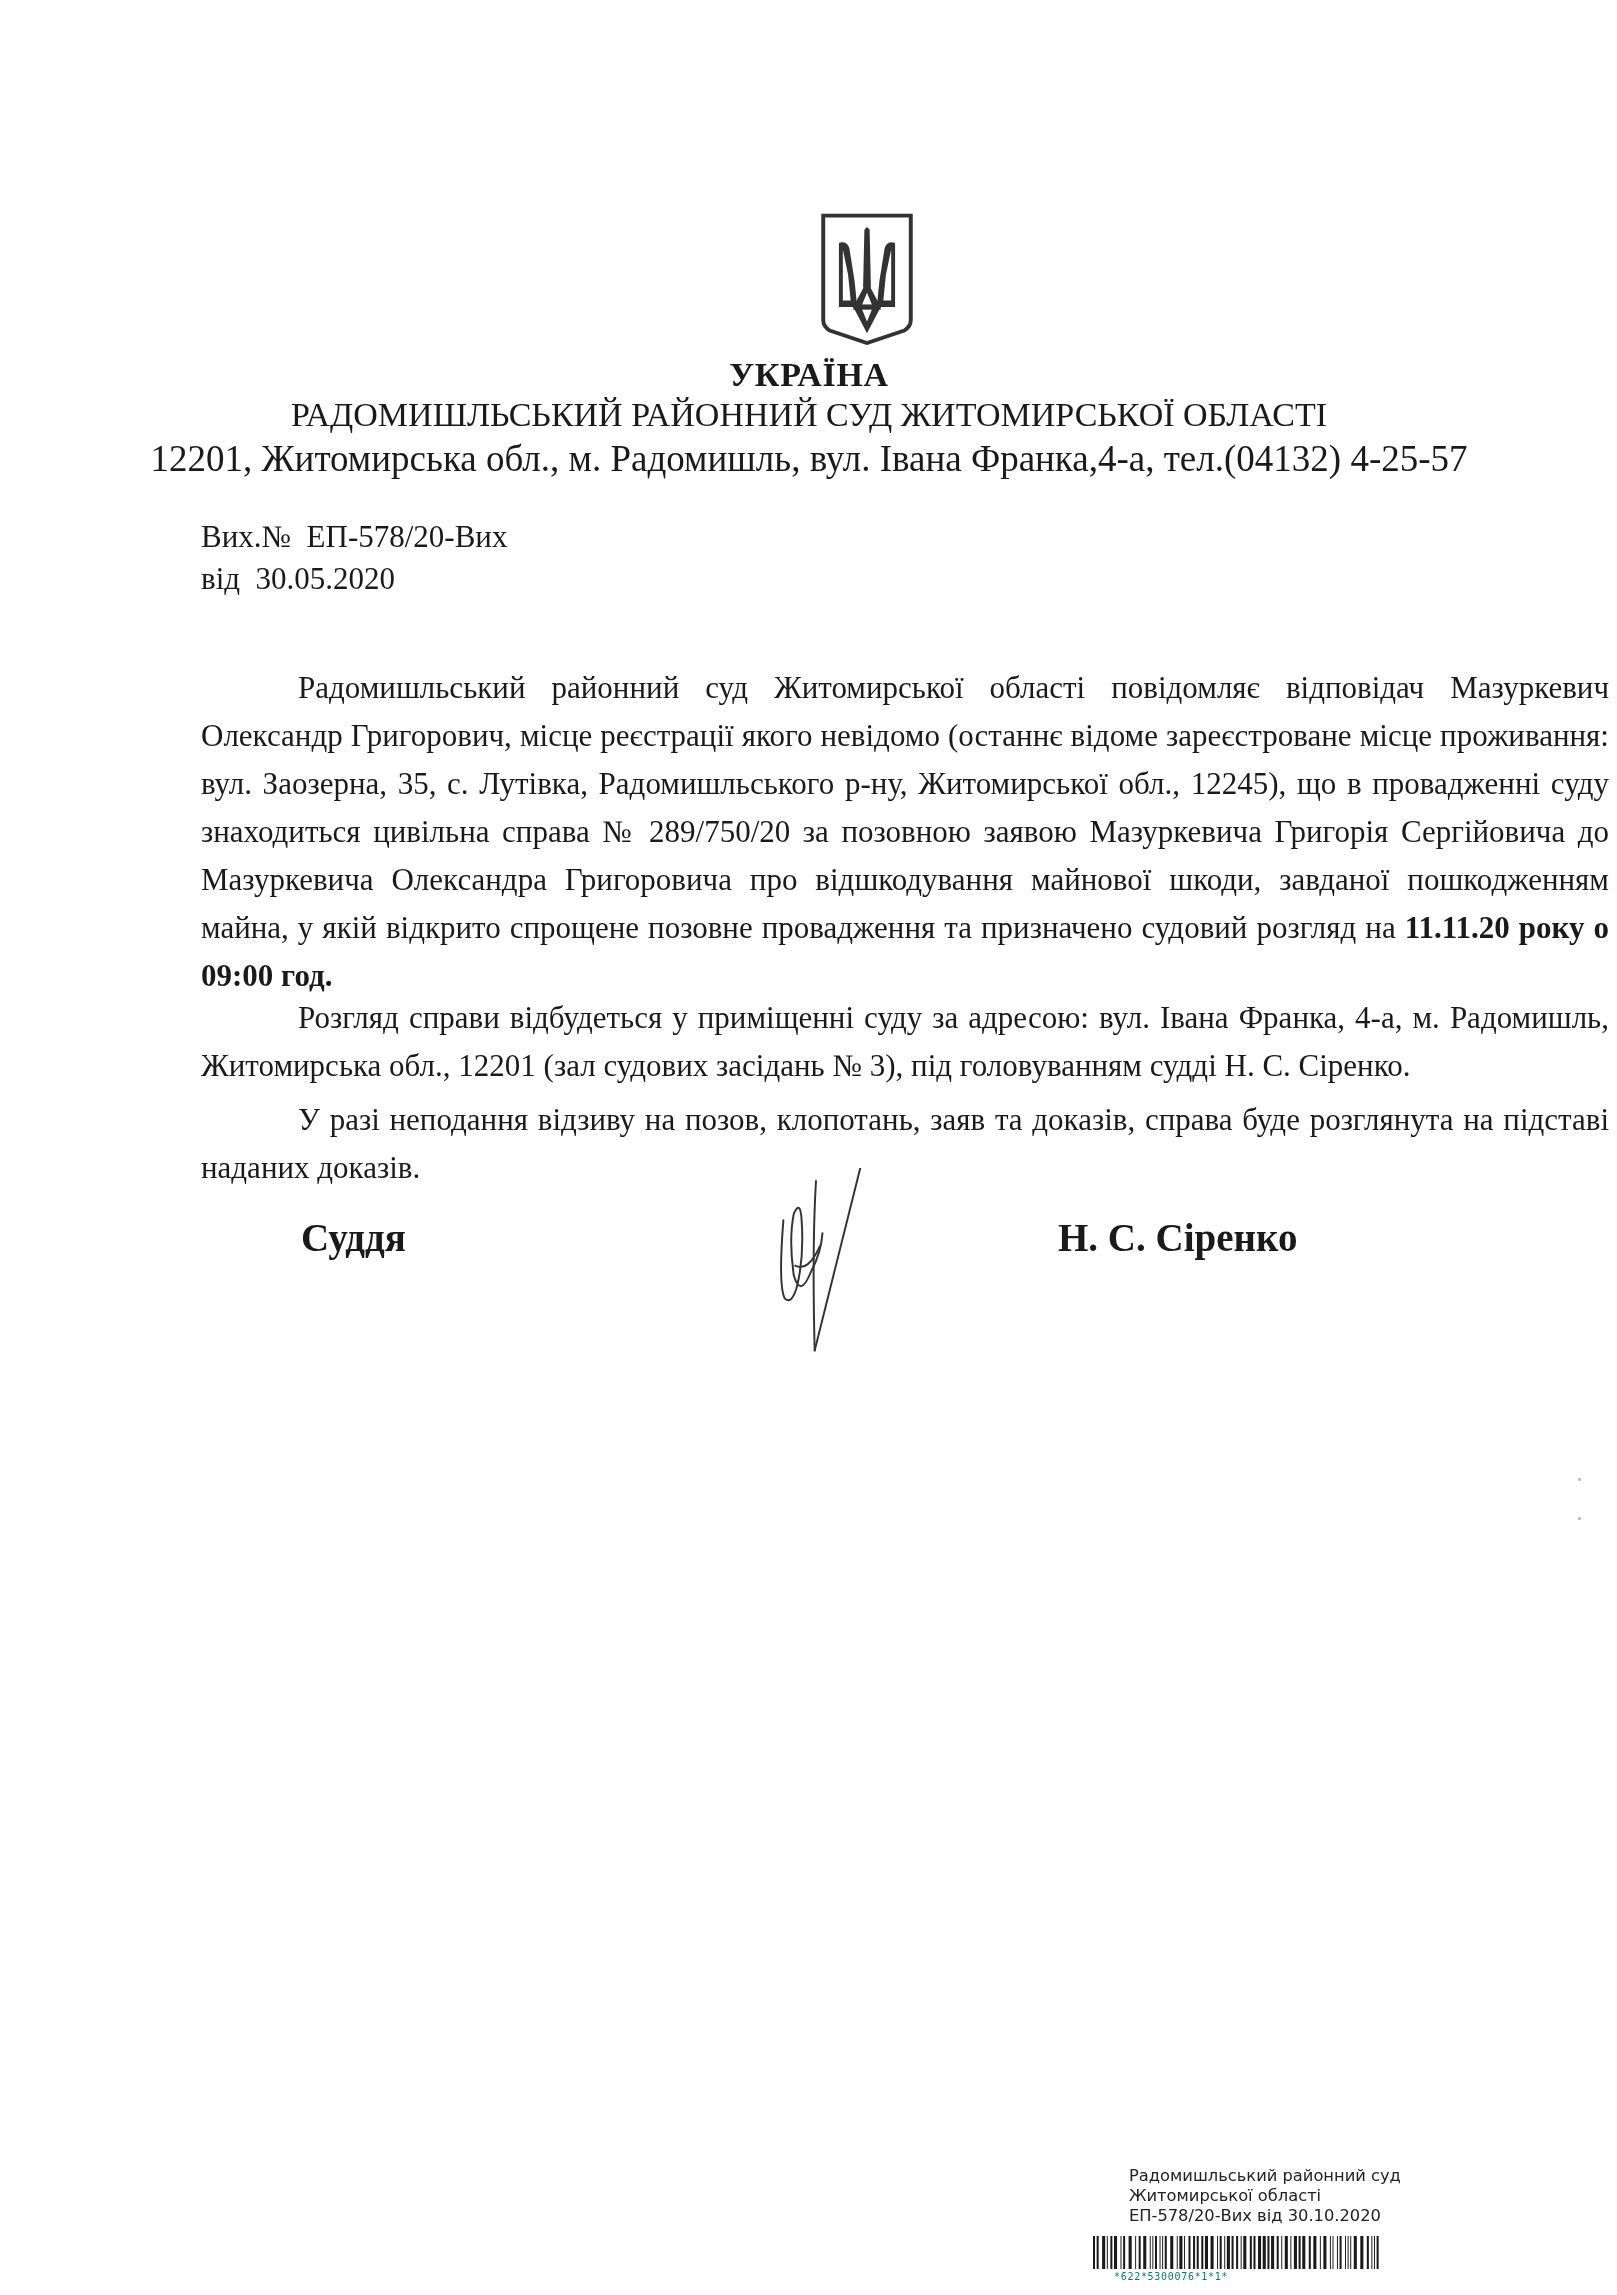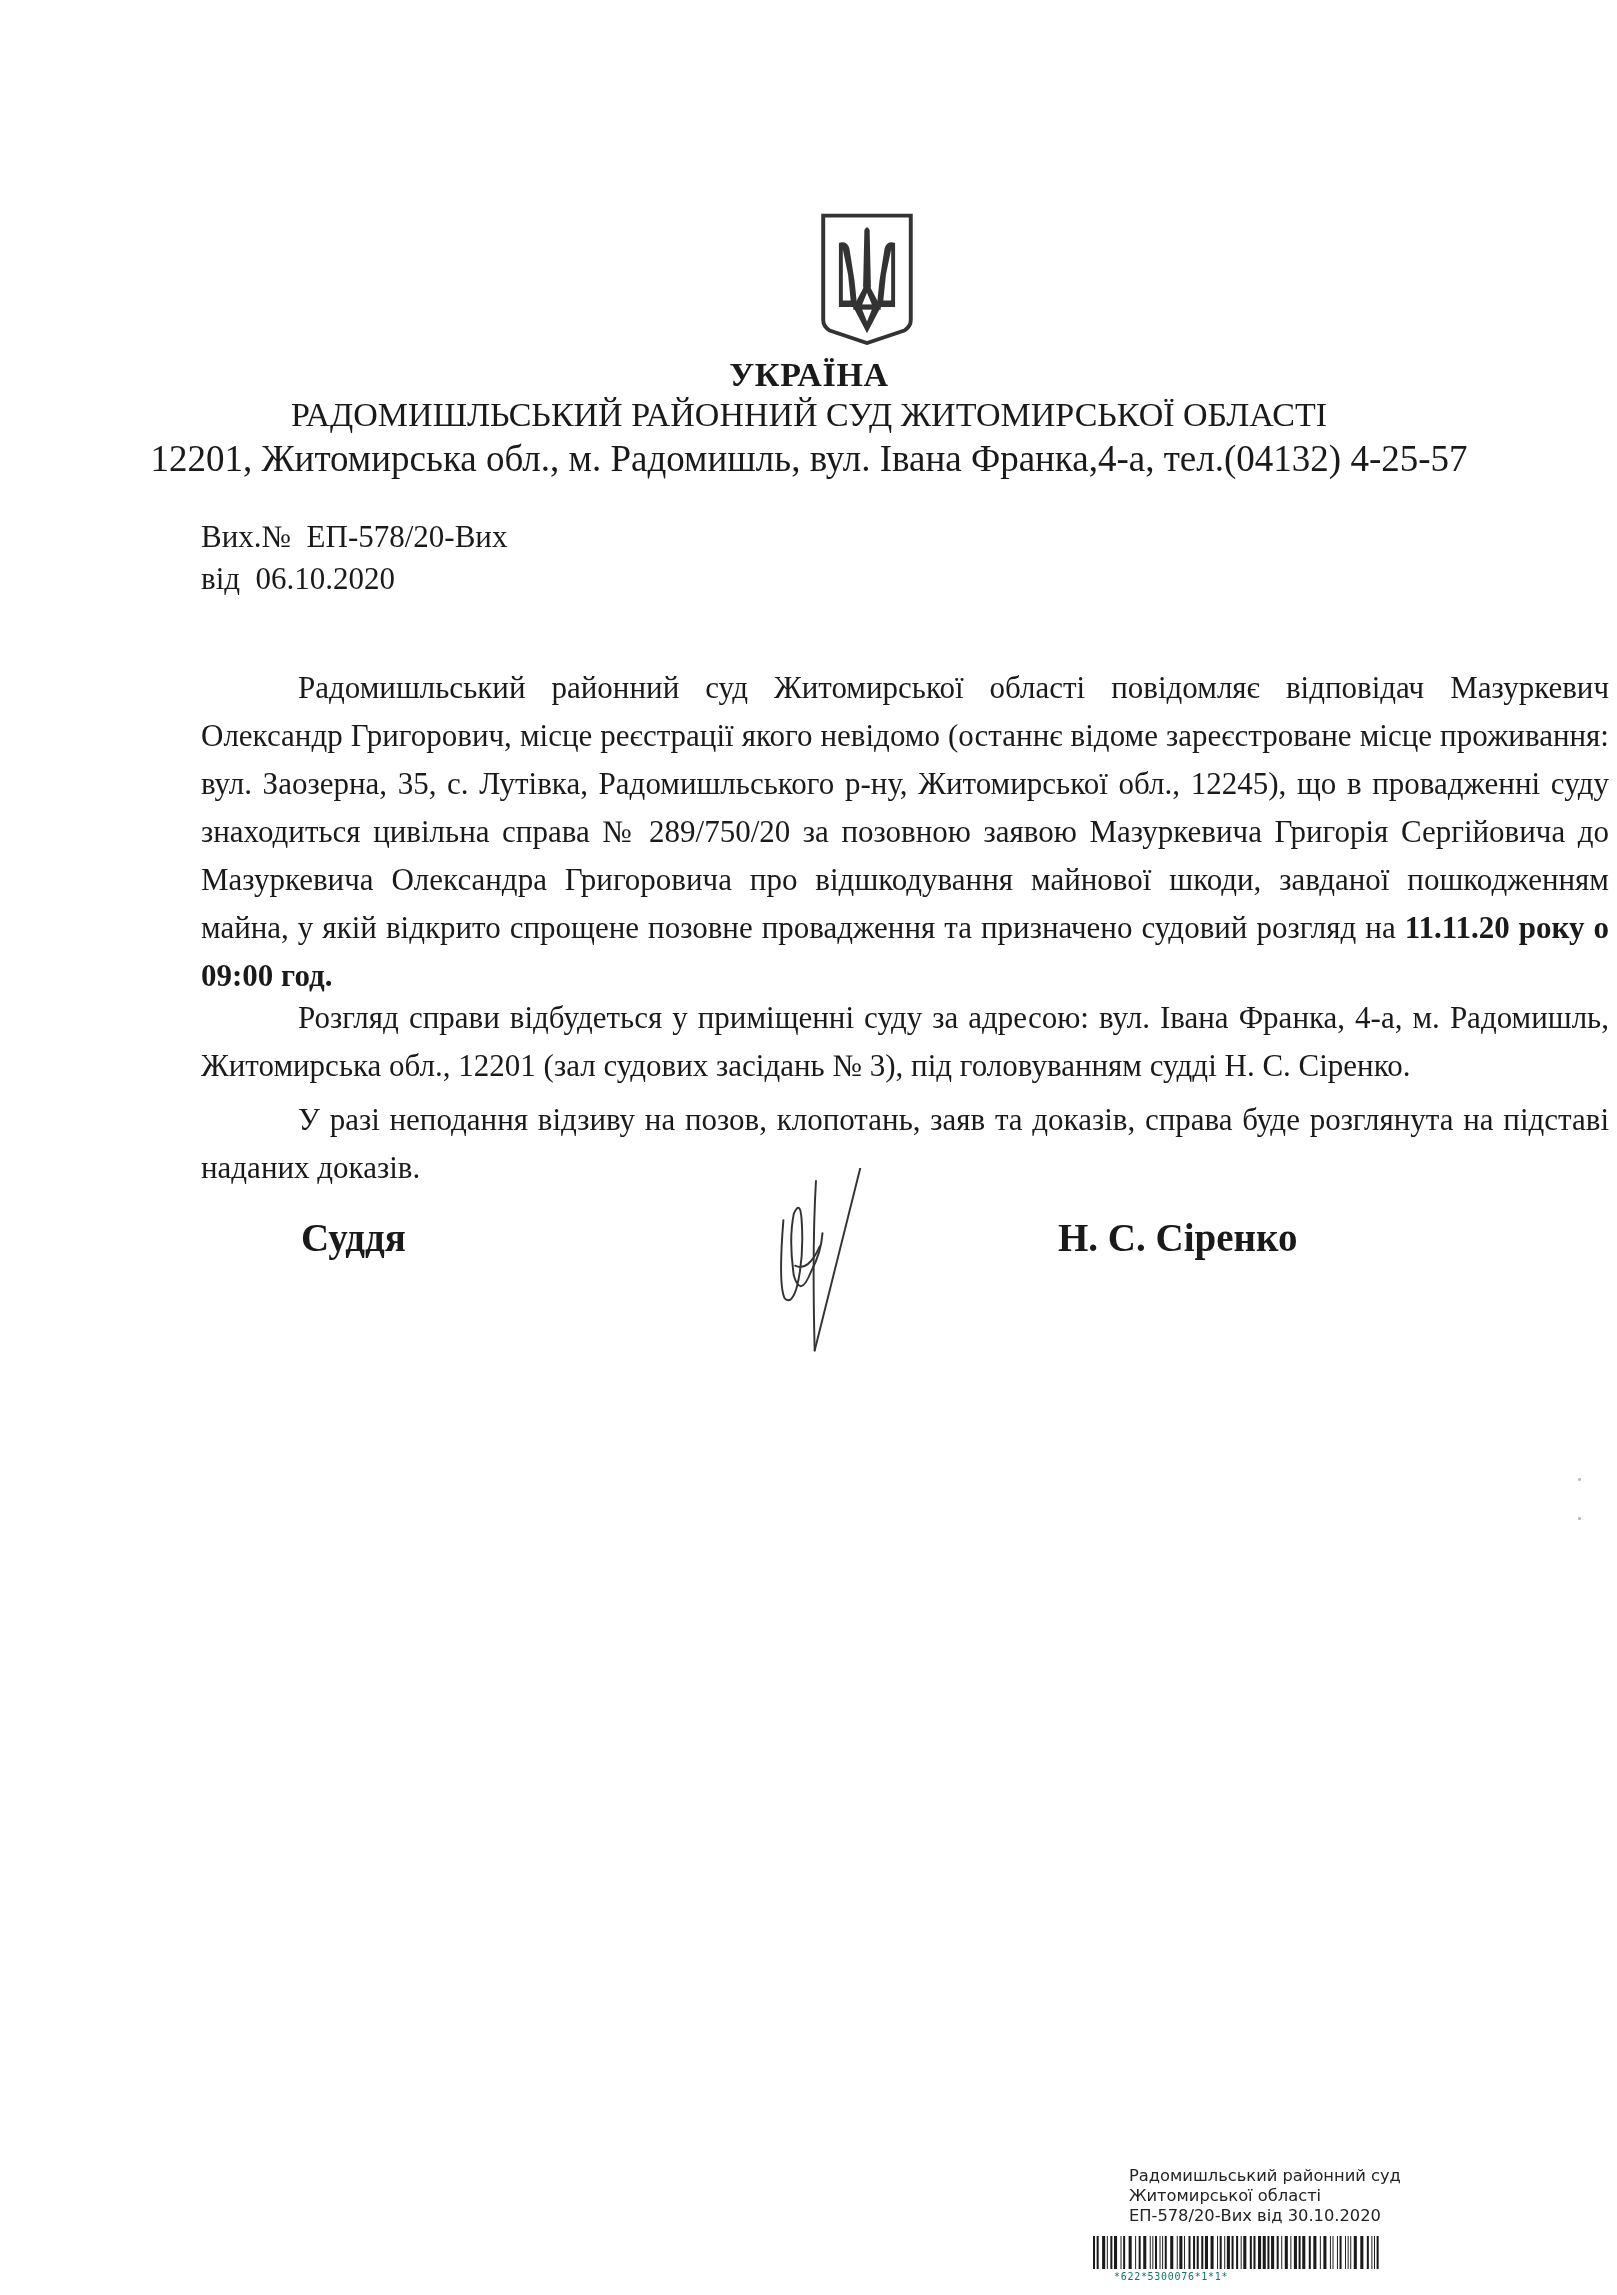--- a/index.html
+++ b/index.html
@@ -41,21 +41,21 @@
     <path d="M75 110 L96 150 L75 190 L54 150 Z M75 128 L66 150 L75 172 L84 150 Z"></path>
     <rect x="54" y="146" width="42" height="8"></rect>
   </g>
 </svg>
 
 <div id="country" class="abs center">УКРАЇНА</div>
 <div id="court" class="abs center">РАДОМИШЛЬСЬКИЙ РАЙОННИЙ СУД  ЖИТОМИРСЬКОЇ ОБЛАСТІ</div>
 <div id="address" class="abs center">12201, Житомирська обл., м. Радомишль, вул. Івана Франка,4-а, тел.(04132) 4-25-57</div>
 
 <div id="ref-no" class="abs ref">Вих.№  ЕП-578/20-Вих</div>
-<div id="ref-date" class="abs ref">від  06.10.2020</div>
+<div id="ref-date" class="abs ref">від  30.05.2020</div>
 
 <div id="p1" class="abs para"><span>Радомишльський районний суд Житомирської області повідомляє відповідач Мазуркевич Олександр Григорович, місце реєстрації якого невідомо (останнє відоме зареєстроване місце проживання: вул. Заозерна, 35, с. Лутівка, Радомишльського р-ну, Житомирської обл., 12245), що в провадженні суду знаходиться цивільна справа № 289/750/20  за позовною заявою Мазуркевича Григорія Сергійовича до Мазуркевича Олександра Григоровича про відшкодування майнової шкоди, завданої пошкодженням майна, у якій відкрито спрощене позовне провадження та призначено судовий розгляд на </span><b>11.11.20 року о 09:00 год.</b></div>
 <div id="p2" class="abs para">Розгляд справи відбудеться у приміщенні суду за адресою: вул. Івана Франка, 4-а, м. Радомишль, Житомирська обл., 12201 (зал судових засідань № 3), під головуванням судді  Н. С. Сіренко.</div>
 <div id="p3" class="abs para">У разі неподання відзиву на позов, клопотань, заяв та доказів, справа буде розглянута на підставі наданих доказів.</div>
 
 <div id="sig-title" class="abs sig-label">Суддя</div>
 <svg id="signature" class="abs" viewBox="0 0 260 310" fill="none" stroke="#333" stroke-width="3" stroke-linecap="round">
   <path d="M60 80 Q52 180 62 200 Q72 210 80 185 Q92 140 88 80 Q86 48 76 70 Q68 110 76 165 Q86 200 102 160 Q118 130 120 100"></path>
   <path d="M110 20 Q104 120 108 280"></path>
   <path d="M108 280 L178 0"></path>

